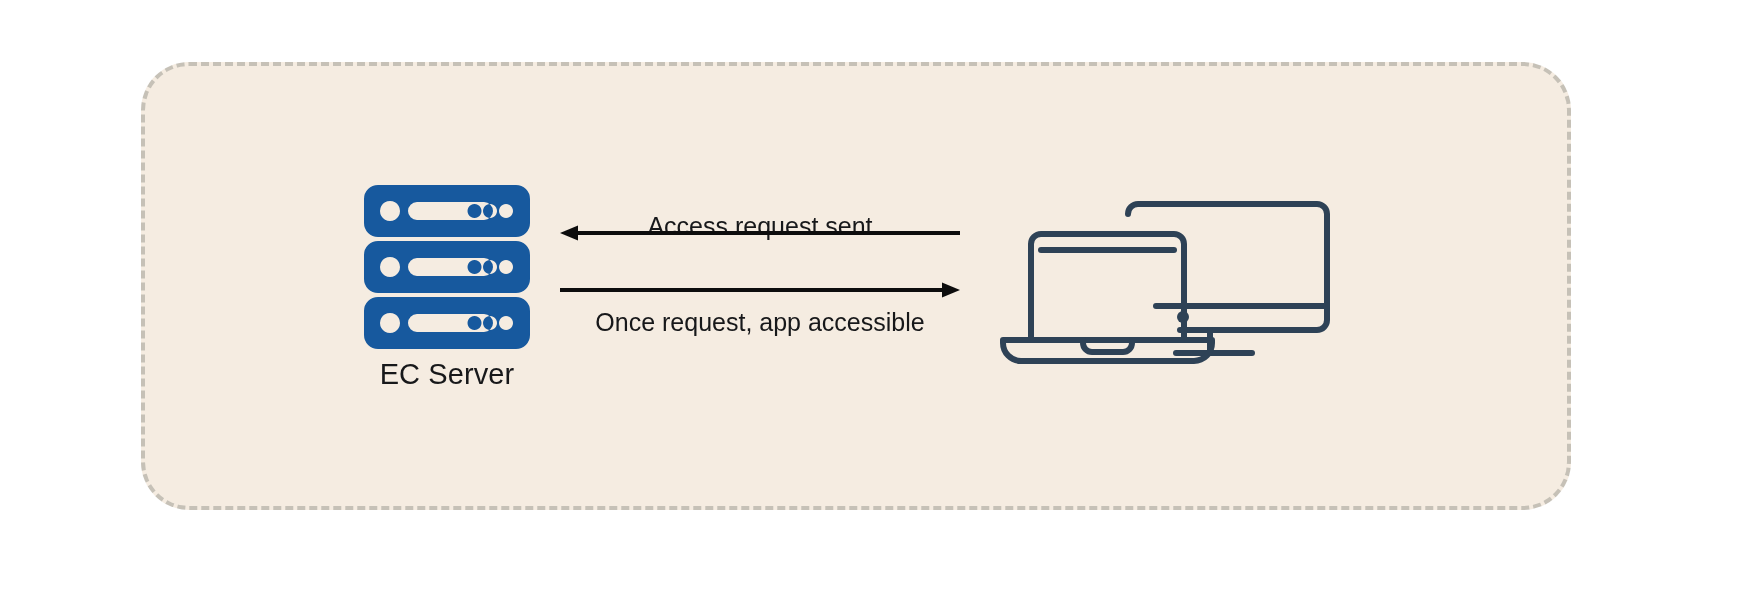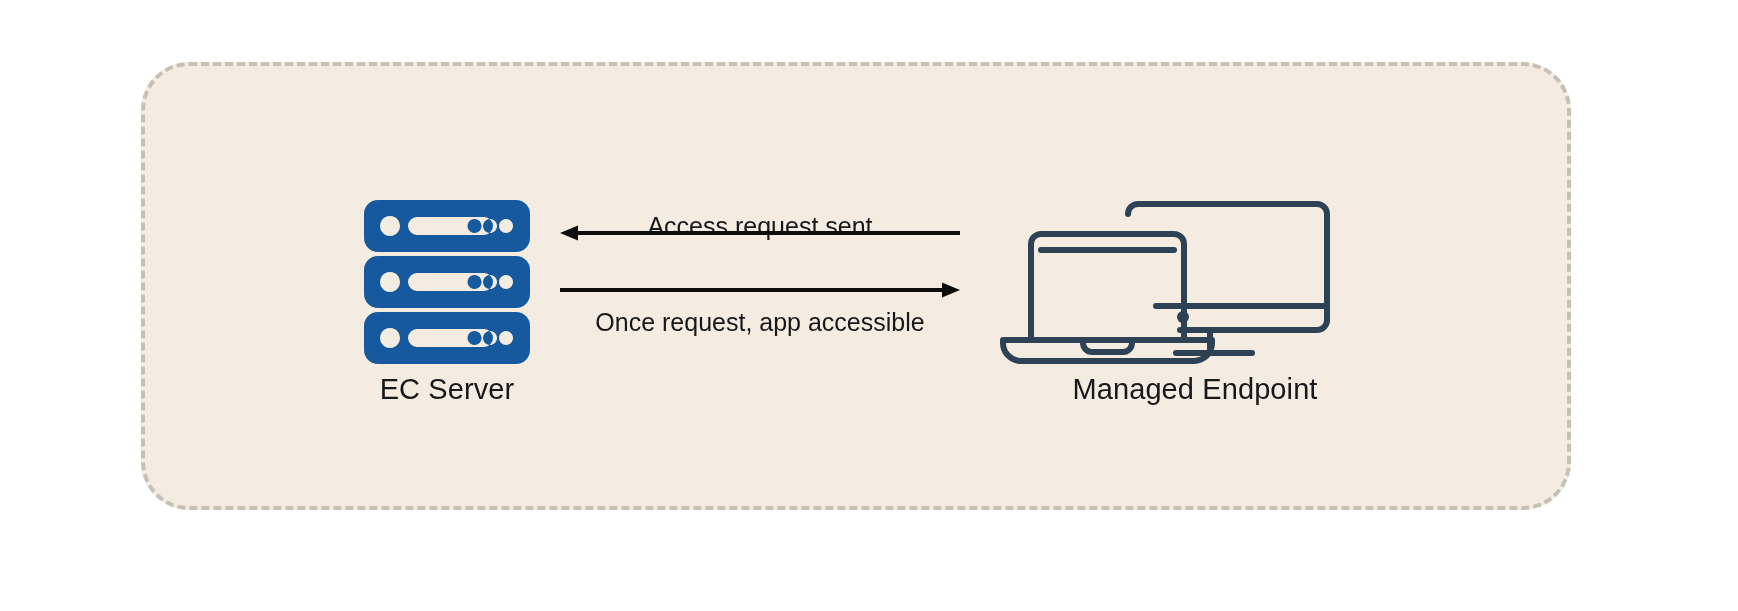--- a/index.html
+++ b/index.html
@@ -31,21 +31,21 @@
     box-sizing: border-box;
     background: #f5ece1;
     border: 4px dashed #c6c1b7;
     border-radius: 48px;
   }
 
   
   .node-server {
     position: absolute;
     left: 322px;
-    top: 200px;
+    top: 185px;
     width: 250px;
     height: 230px;
   }
   .server-icon {
     position: absolute;
     left: 0;
     top: 0;
     width: 250px;
     height: 165px;
   }
@@ -181,16 +181,15 @@
         <circle cx="188" cy="117" r="6" fill="#2e4256" stroke="none"></circle>
 
         <path d="M36,44 a10,10 0 0 1 10,-10 H179 a10,10 0 0 1 10,10 V140 H36 Z"></path>
         <line x1="46" y1="50" x2="179" y2="50"></line>
 
         <path d="M8,140 H88 a0,0 0 0 1 0,0 v3 a9,9 0 0 0 9,9 h31 a9,9 0 0 0 9,-9 v-3 H217
                  v3 a18,18 0 0 1 -18,18 H26 a18,18 0 0 1 -18,-18 Z"></path>
       </g>
     </svg>
 
-    <div class="node-label">Managed Endpoint</div>
   </div>
 
 </div>
 
 </body></html>

